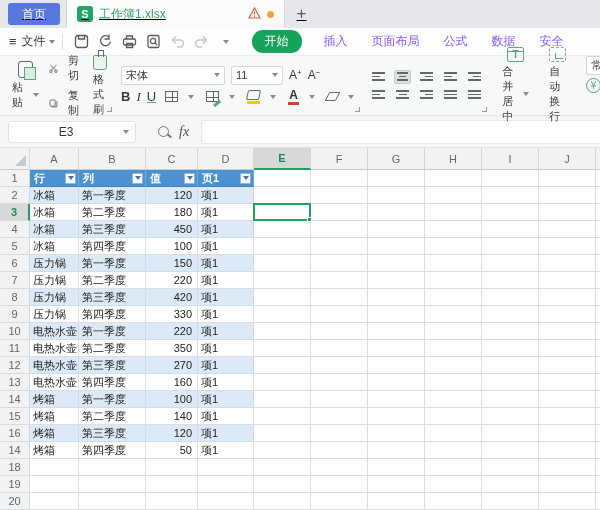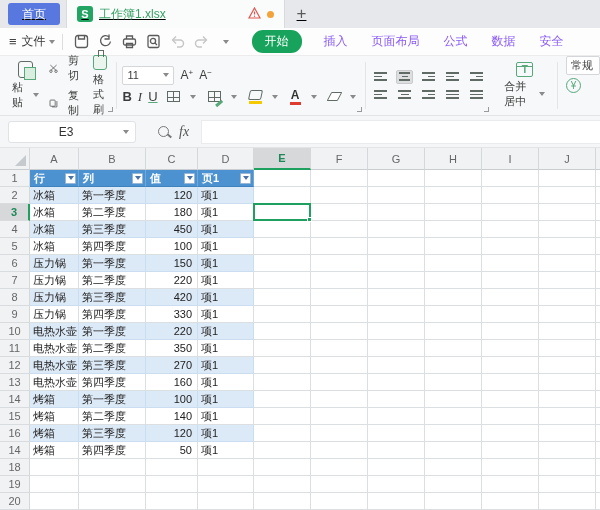--- a/index.html
+++ b/index.html
@@ -234,20 +234,24 @@
     <div class="vbtn">
       <span class="brush-ico"></span>
       <span>格式刷</span>
     </div>
     <div class="launcher"></div>
   </div>
   <div class="gsep"></div>
 
   <div class="tgroup fontgrp">
     <div class="frow">
+      <div class="combo" style="width:104px">
+        <span>宋体</span>
+          <span class="chev"></span>
+      </div>
       <div class="combo" style="width:52px">
         <span>11</span>
           <span class="chev"></span>
       </div>
       <span class="szbtn">A<sup>+</sup></span>
       <span class="szbtn">A<sup>−</sup></span>
     </div>
     <div class="frow">
       <span class="fmt-b">B</span>
       <span class="fmt-i">I</span>
@@ -343,20 +347,24 @@
     <div class="launcher"></div>
   </div>
 
   <div class="tgroup" style="padding:0 8px; gap:12px">
     <div class="vbtn">
       <span class="merge-ico">T</span>
       <span class="hbtn" style="padding:0">
           <span>合并居中</span>
           <span class="chev"></span>
         </span>
+    </div>
+    <div class="vbtn">
+      <span class="wrap-ico"></span>
+      <span>自动换行</span>
     </div>
   </div>
   <div class="gsep"></div>
 
   <div class="tgroup numgrp">
     <div class="combo numfmt">
       <span>常规</span>
     </div>
     <span class="yen-circ">¥</span>
   </div>

